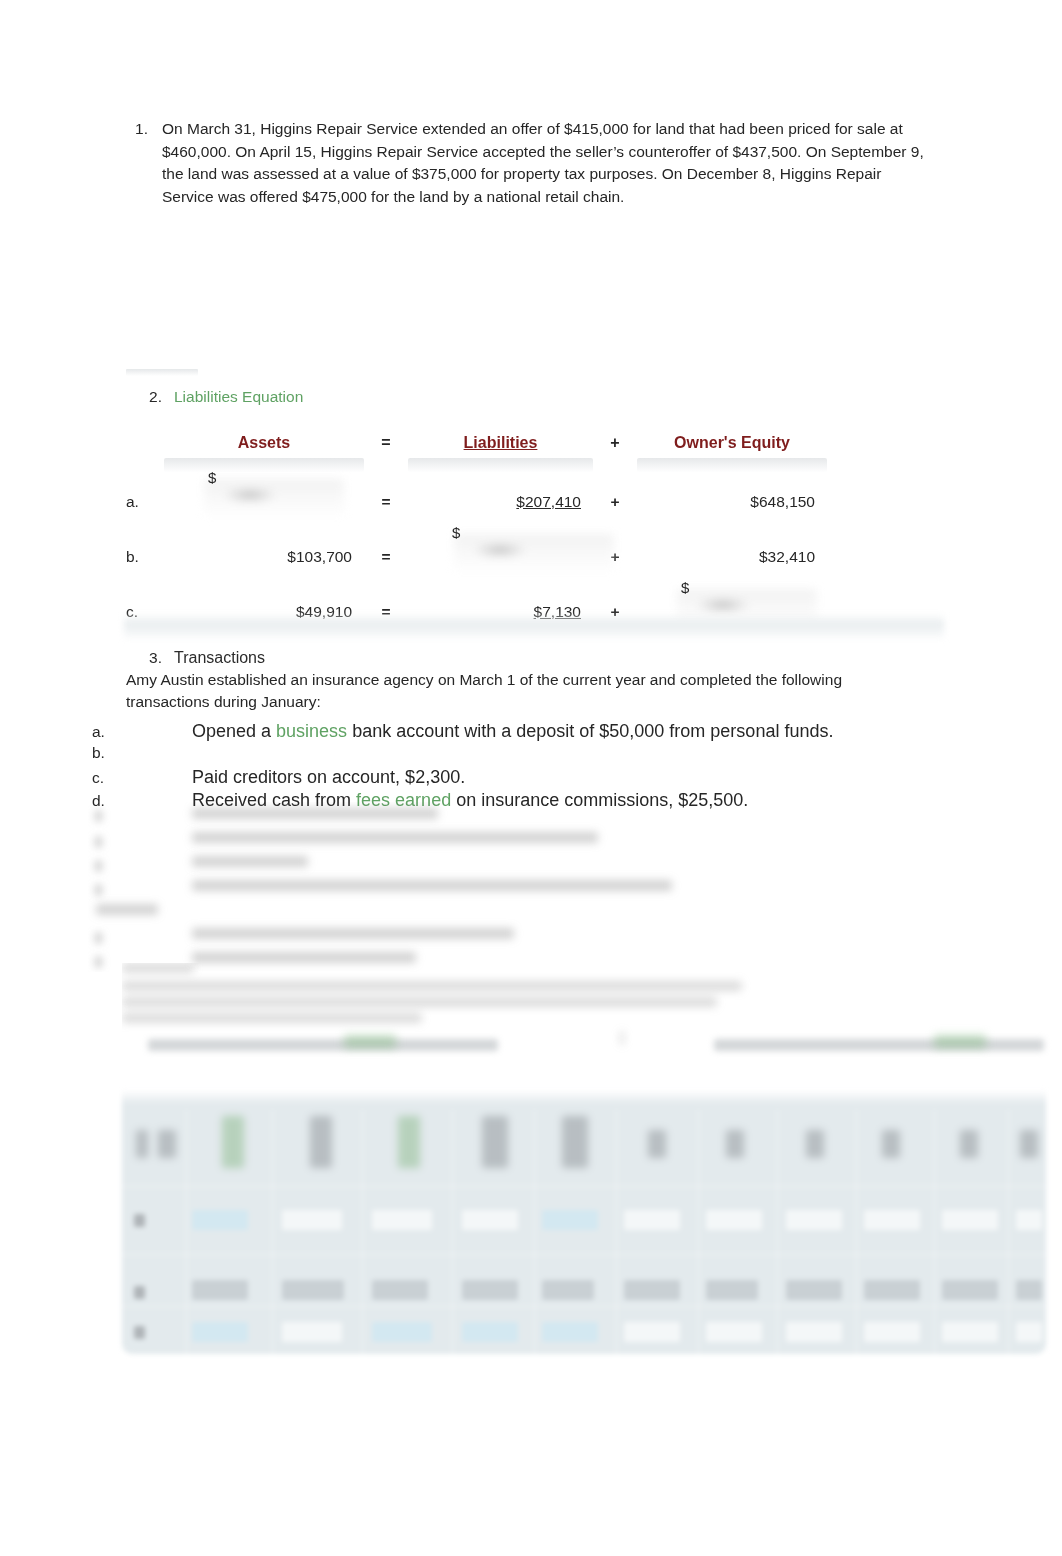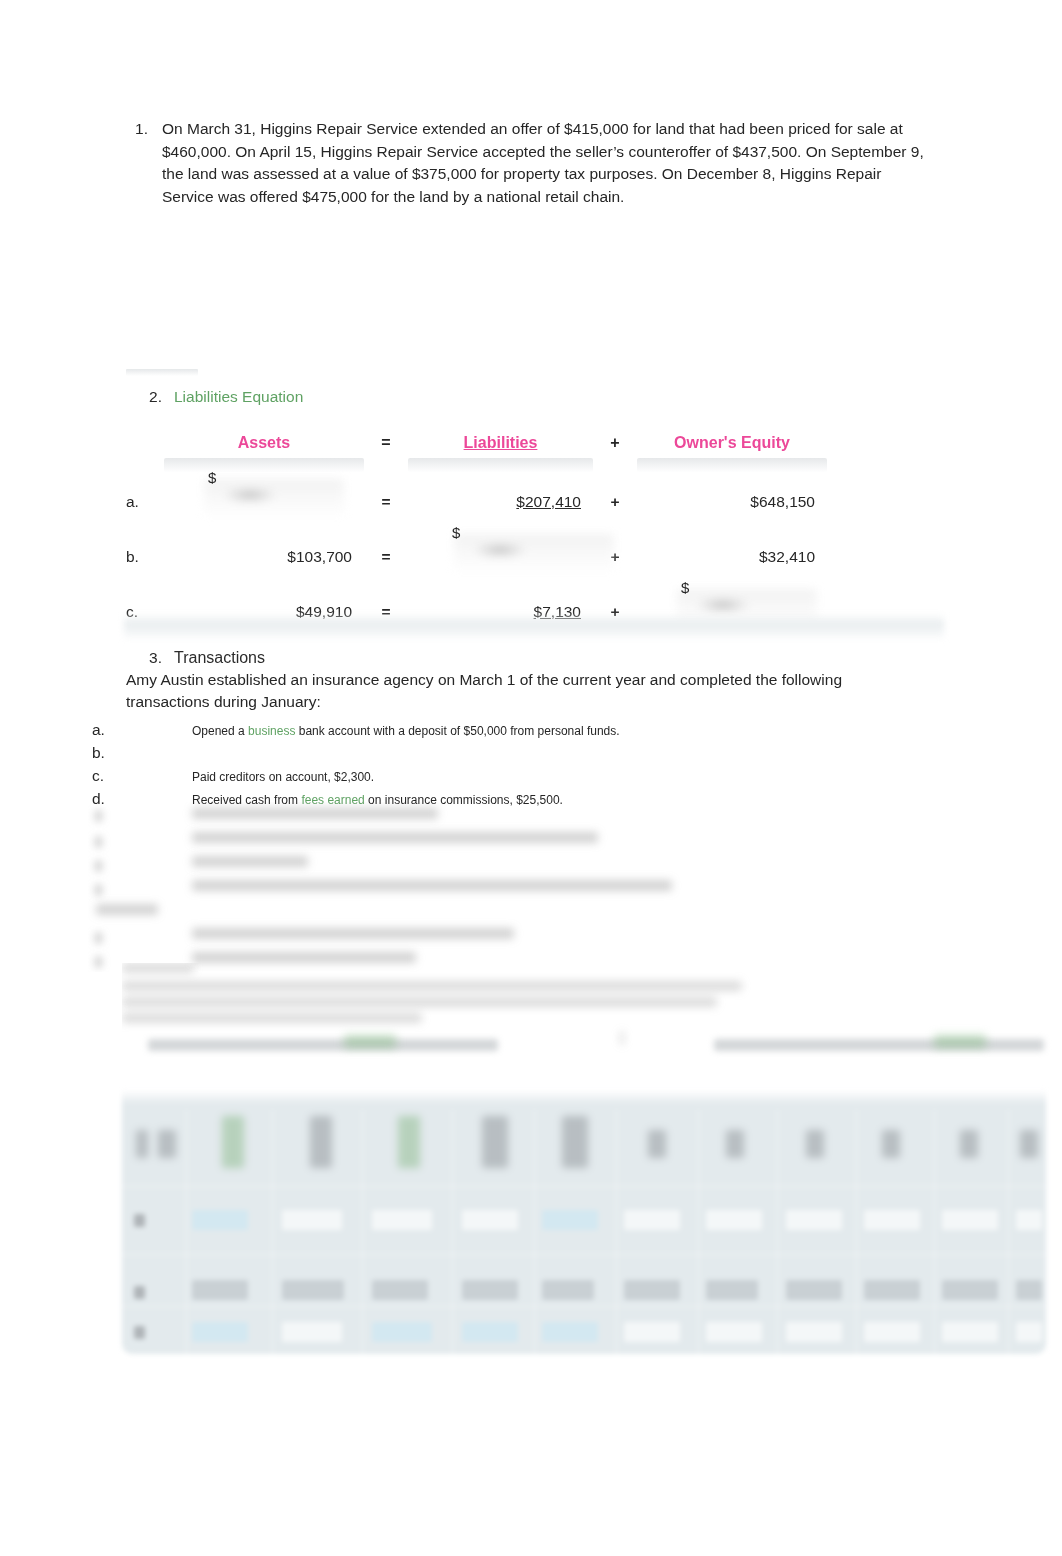--- a/index.html
+++ b/index.html
@@ -147,21 +147,21 @@
   .eq-c-oe {
     flex: 0 0 190px;
     width: 190px;
     text-align: right;
     padding-right: 12px;
     position: relative;
   }
   .col-head {
     font-size: 16px;
     font-weight: 700;
-    color: #ec4899;
+    color: #7f1d1d;
     text-align: center;
     padding-right: 0;
   }
   .eq-head .eq-c-op {
     color: #262626;
     font-weight: 700;
     font-size: 16px;
   }
   .head-shade {
     position: absolute;
@@ -259,21 +259,21 @@
     height: 23px;
   }
   .txn-letter {
     flex: 0 0 100px;
     width: 100px;
     font-size: 15.5px;
     color: #262626;
   }
   .txn-text {
     flex: 1;
-    font-size: 12px;
+    font-size: 18px;
     color: #262626;
   }
   .glink { color: #5fa263; }
 
   
   .blurred-block {
     position: absolute;
     left: 88px;
     top: 802px;
     width: 700px;

